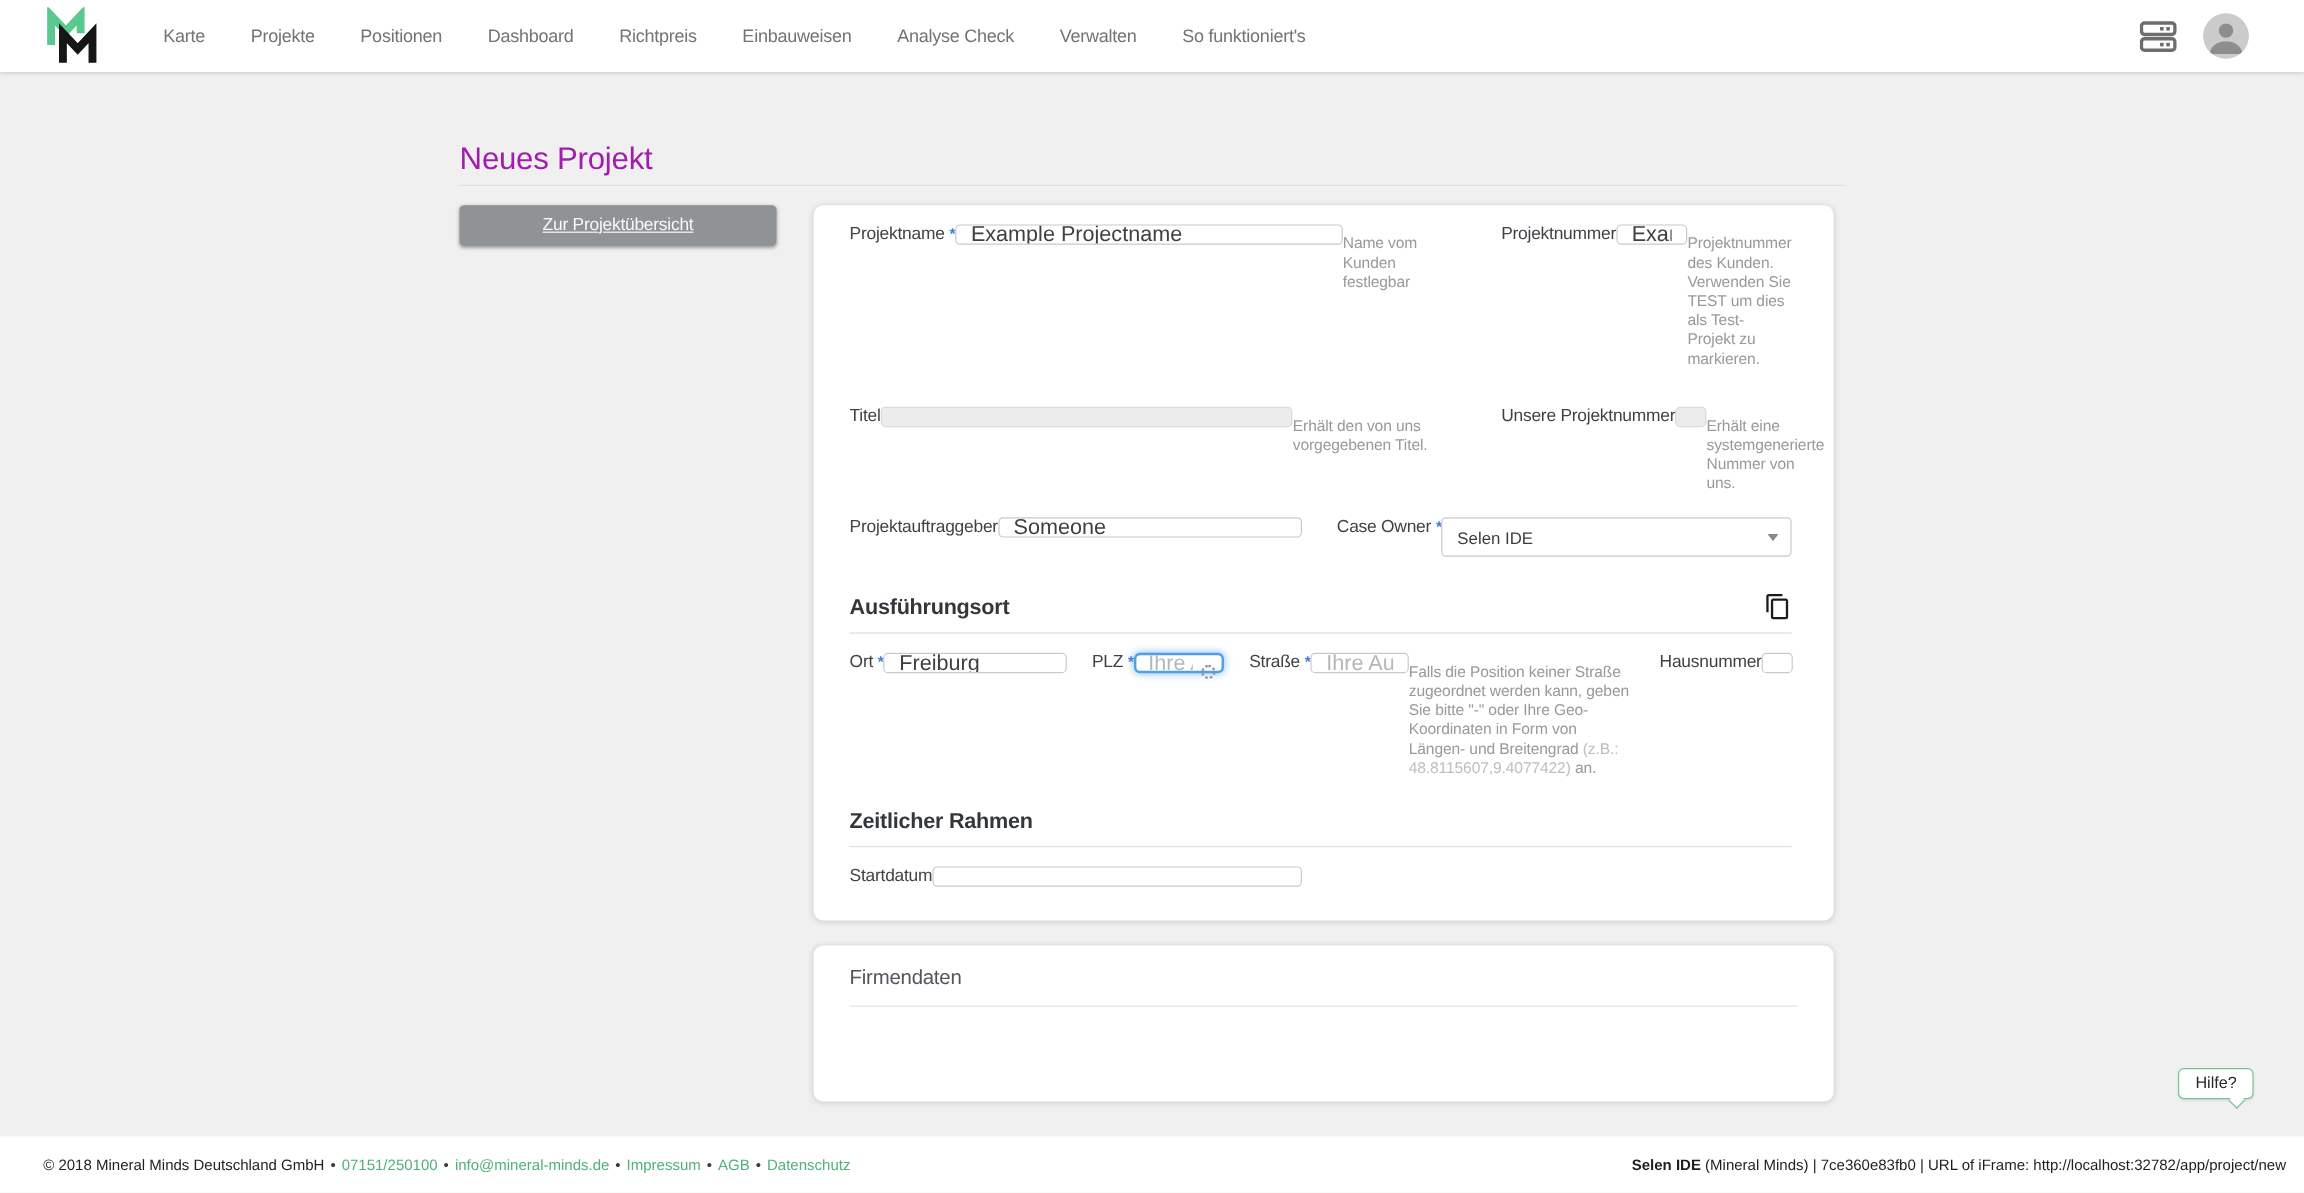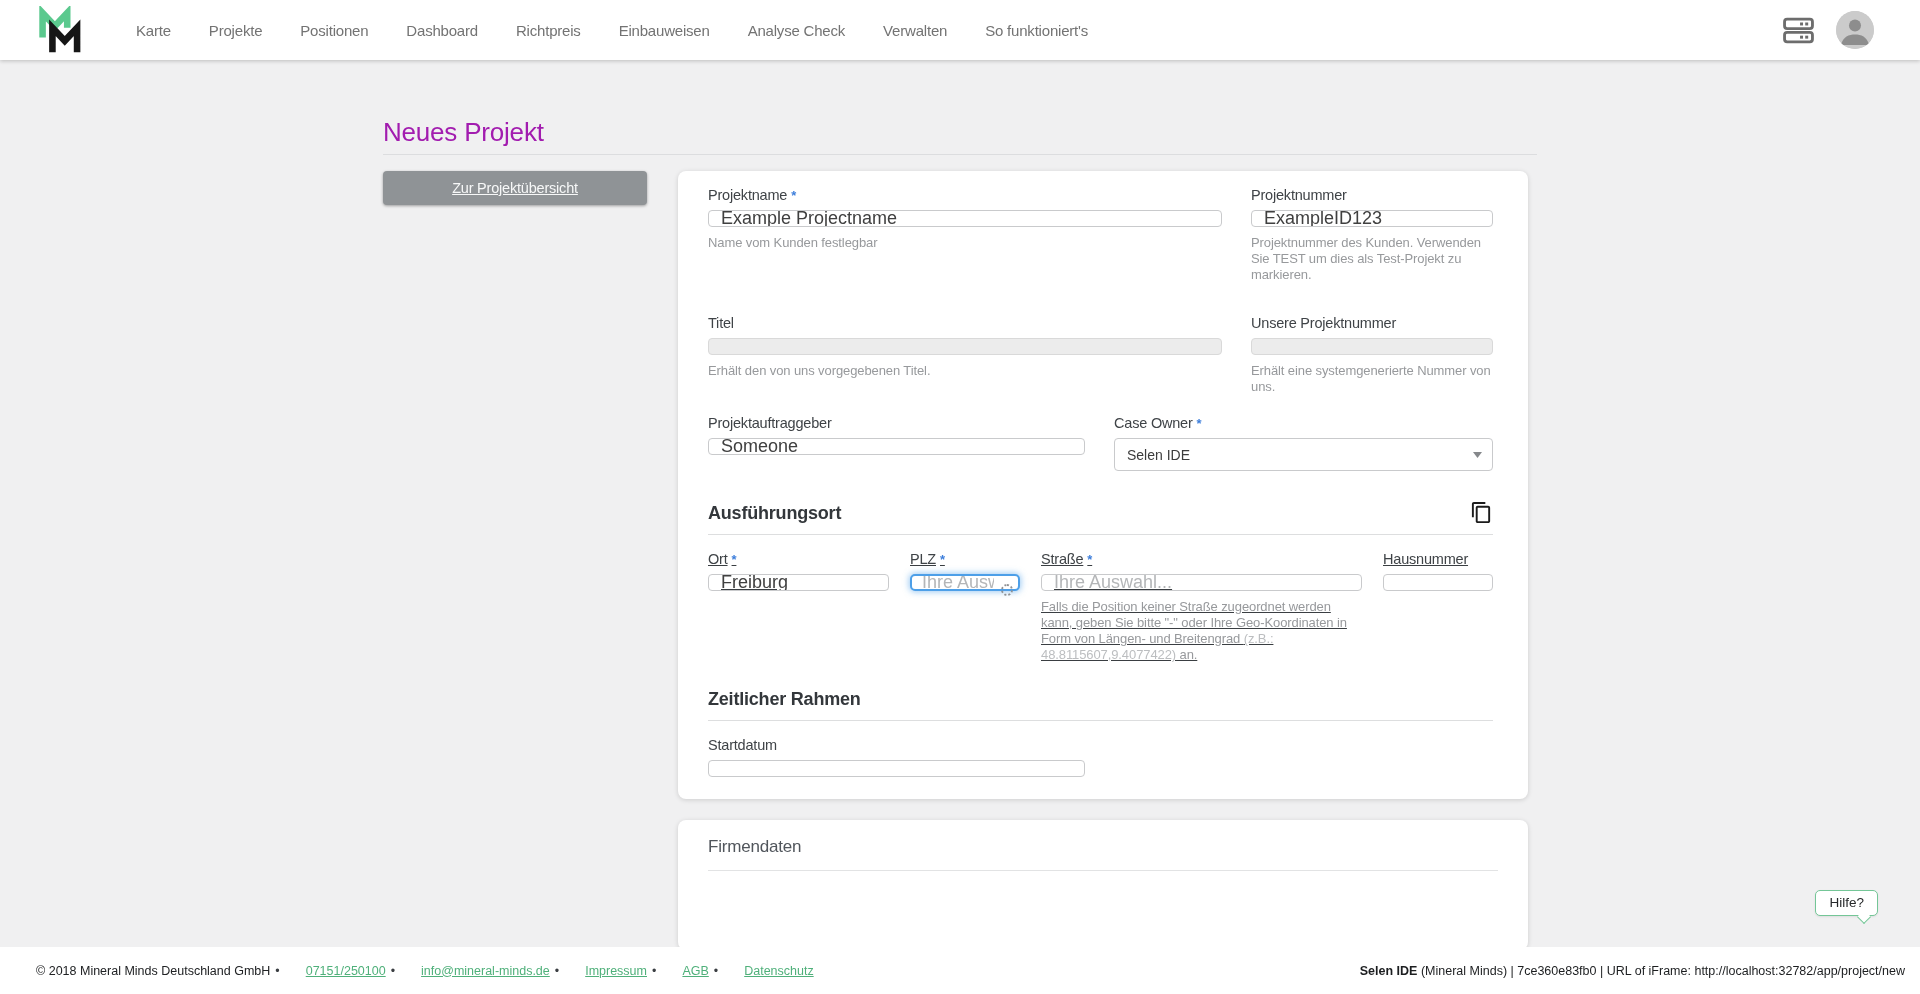--- a/index.html
+++ b/index.html
@@ -41,22 +41,22 @@
     box-shadow: 0 1px 3px rgba(0,0,0,.35); letter-spacing: -0.2px; text-decoration: underline;
   }
   .right-col { flex: 1; }
   .card { background: #fff; border-radius: 8px; box-shadow: 0 1px 5px rgba(0,0,0,.15); }
   .card1 { width: 850px; padding: 16px 35px 22px 30px; }
   .card2 { width: 850px; margin-top: 21px; padding: 17px 30px; height: 130px; }
 
   
   .f-row { display: flex; justify-content: space-between; }
   .mb32 { margin-bottom: 32px; } .mb20 { margin-bottom: 20px; }
-  .mb30 { margin-bottom: 30px; } .mb26 { margin-bottom: 26px; text-decoration: underline; }
-  .f-col { display: flex; flex-direction: column; }
+  .mb30 { margin-bottom: 30px; } .mb26 { margin-bottom: 26px; }
+  .f-col { display: flex; flex-direction: row; }
   .w514 { width: 514px; } .w242 { width: 242px; } .w377 { width: 377px; }
   .w379 { width: 379px; } .w181 { width: 181px; } .w110 { width: 110px; } .w321 { width: 321px; }
   .f-label { font-size: 14.5px; color: #3f4347; margin-bottom: 7px; letter-spacing: -0.2px; white-space: nowrap; }
   .req { color: #3d7edb; margin-left: 4px; font-weight: bold; font-size: 13px; }
   .f-input {
     height: 17px; border: 1px solid #c9cacc; border-radius: 4px; padding: 0 12px;
     font-size: 18px; font-family: inherit; color: #404040; background: #fff; width: 100%;
   }
   .f-input::placeholder { color: #b4b6b8; }
   .input--disabled { background: #ececec; border-color: #d9d9d9; }
@@ -98,21 +98,21 @@
     transform: rotate(45deg);
   }
 
   
   .footer {
     position: absolute; bottom: 0; left: 0; width: 1920px; height: 47px; background: #ffffff;
     display: flex; align-items: center; justify-content: space-between;
     padding: 0 15px 0 36px; font-size: 12.5px; color: #202224; z-index: 20;
   }
   .footer-left { display: flex; align-items: center; gap: 5px; white-space: nowrap; }
-  .footer a { color: #4fb07a; text-decoration: underline; cursor: pointer; margin-left: 21px; }
+  .footer a { color: #4fb07a; cursor: pointer; }
   .sep { color: #3a3e42; }
   .footer-right { white-space: nowrap; color: #1c1e20; }
   .footer-right b { font-weight: 700; }
 </style>
 </head>
 <body>
 
 <nav class="navbar">
   <div class="logo">
     <svg width="46" height="50" viewBox="0 0 56 60">

